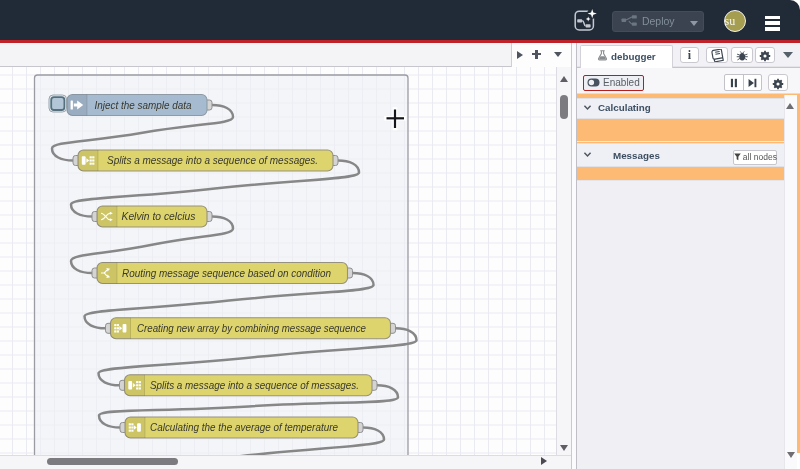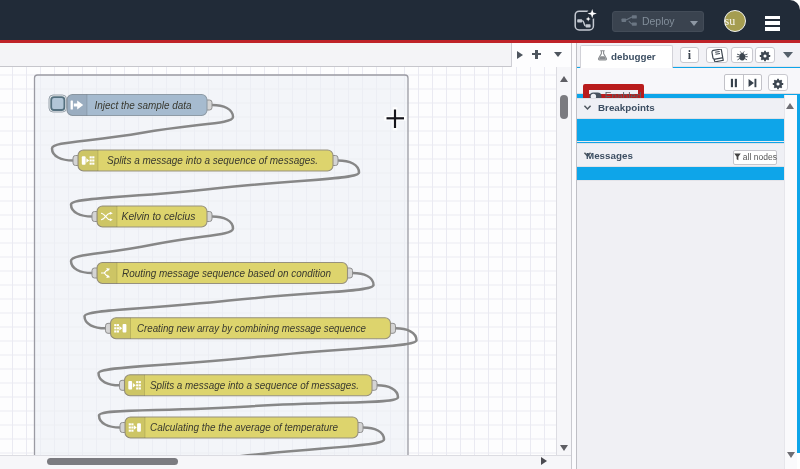--- a/index.html
+++ b/index.html
@@ -183,21 +183,21 @@
 <div class="abs tri-up" style="left:559.5px;top:76px"></div>
 <div class="abs" style="left:559.5px;top:94.5px;width:8px;height:24px;background:#7b7b80;border-radius:4px"></div>
 <div class="abs tri-down" style="left:559.5px;top:444.5px"></div>
 
 <div class="abs" style="left:0;top:455px;width:571px;height:14px;background:#f6f6f9;border-top:1px solid #dcdce2"></div>
 <div class="abs" style="left:47px;top:458px;width:131px;height:7px;background:#7b7b80;border-radius:3.5px"></div>
 <div class="abs tri-right" style="left:541px;top:457px"></div>
 
 <div class="abs" style="left:571px;top:43px;width:6px;height:426px;background:#fbfbfd;border-left:1px solid #c9c9cf;border-right:1px solid #bfbfc5"></div>
 
-<div class="abs" style="left:577px;top:43px;width:223px;height:410px;background:#0ea5e9">
+<div class="abs" style="left:577px;top:43px;width:223px;height:410px;background:#fdba74">
   <div class="abs" style="left:0;top:0;width:223px;height:24px;background:#f2f2f6;border-bottom:1px solid #e4e4e9"></div>
   <div class="abs" style="left:3px;top:2px;width:93px;height:23px;background:#fff;border:1px solid #d2d2d8;border-bottom:none;border-radius:2px 2px 0 0;font-size:9.8px;font-weight:bold;color:#3c4e62;text-align:center;line-height:22px"><svg width="11" height="11" viewBox="0 0 11 11" style="vertical-align:-1px">
 <path d="M3.3 0.8 H7.7 M4.4 0.8 V3.6 L1.6 8.6 A0.9 0.9 0 0 0 2.4 9.9 H8.6 A0.9 0.9 0 0 0 9.4 8.6 L6.6 3.6 V0.8" fill="none" stroke="#8a8d90" stroke-width="1.1"></path>
 <path d="M3.5 6.2 h4 l1.3 2.4 a0.5 0.5 0 0 1 -0.45 0.75 H2.65 a0.5 0.5 0 0 1 -0.45 -0.75 z" fill="#8a8d90"></path>
 </svg> debugger</div>
   <div class="sbtn" style="left:103px;top:3.5px;width:19px;height:16px;font-family:'Liberation Serif',serif;font-weight:bold;font-size:12px;color:#3d4650;line-height:15px">i</div>
   <div class="sbtn" style="left:129px;top:3.5px;width:22px;height:16px;line-height:14px"><svg width="13" height="13" viewBox="0 0 13 13" style="vertical-align:-2px">
 <g transform="rotate(-10 6.5 6.5)">
 <path d="M3.4 0.8 H10.6 a0.7 0.7 0 0 1 0.7 0.7 V9 a0.7 0.7 0 0 1 -0.7 0.7 H3.4 A1.8 1.8 0 0 1 1.6 7.9 V2.6 A1.8 1.8 0 0 1 3.4 0.8 z" fill="none" stroke="#3d4650" stroke-width="1.2"></path>
 <path d="M3.3 9.7 a1.5 1.5 0 0 0 0.1 2.6 H11.3 V9.7" fill="none" stroke="#3d4650" stroke-width="1.2"></path>
@@ -217,21 +217,21 @@
         <rect x="6.8" y="1.0" width="2.4" height="3.0" rx="0.4" transform="rotate(135 8 8)" fill="#3d4650"></rect>
         <rect x="6.8" y="1.0" width="2.4" height="3.0" rx="0.4" transform="rotate(180 8 8)" fill="#3d4650"></rect>
         <rect x="6.8" y="1.0" width="2.4" height="3.0" rx="0.4" transform="rotate(225 8 8)" fill="#3d4650"></rect>
         <rect x="6.8" y="1.0" width="2.4" height="3.0" rx="0.4" transform="rotate(270 8 8)" fill="#3d4650"></rect>
         <rect x="6.8" y="1.0" width="2.4" height="3.0" rx="0.4" transform="rotate(315 8 8)" fill="#3d4650"></rect>
         <circle cx="8" cy="8" r="2.1" fill="#fff"></circle>
       </svg></div>
   <div class="abs" style="left:206px;top:9px;width:0;height:0;border-left:5px solid transparent;border-right:5px solid transparent;border-top:6px solid #55606a"></div>
 
   <div class="abs" style="left:0;top:25px;width:223px;height:26px;background:#f7f7fa;border-bottom:1px solid #dddde2"></div>
-  <div class="abs" style="left:6px;top:41px;width:61px;height:15.5px;background:#edeff4;border:6px solid #b91c1c;border-radius:2px;font-size:10px;color:#596066;line-height:13.5px;text-align:center;white-space:nowrap"><svg width="13" height="9" viewBox="0 0 13 9" style="vertical-align:-1px">
+  <div class="abs" style="left:6px;top:32px;width:61px;height:15.5px;background:#edeff4;border:1px solid #b91c1c;border-radius:2px;font-size:10px;color:#596066;line-height:13.5px;text-align:center;white-space:nowrap"><svg width="13" height="9" viewBox="0 0 13 9" style="vertical-align:-1px">
 <rect x="0.5" y="0.5" width="12" height="8" rx="4" fill="#47525e"></rect>
 <circle cx="4.4" cy="4.5" r="2.7" fill="#eef0f4"></circle>
 </svg> Enabled</div>
   <div class="abs" style="left:147px;top:31px;width:38px;height:17px;background:#fff;border:1px solid #c2c2c8;border-radius:2px"></div>
   <div class="abs" style="left:166px;top:31px;width:1px;height:17px;background:#c2c2c8"></div>
   <div class="abs" style="left:152.5px;top:35px;line-height:0"><svg width="8" height="10" viewBox="0 0 9 11" style="vertical-align:-2px">
         <rect x="1" y="0.8" width="2.4" height="9.4" fill="#38424c"></rect>
         <rect x="5.4" y="0.8" width="2.4" height="9.4" fill="#38424c"></rect>
       </svg></div>
   <div class="abs" style="left:170.5px;top:35px;line-height:0"><svg width="9" height="10" viewBox="0 0 10 11" style="vertical-align:-2px">
@@ -248,27 +248,27 @@
         <rect x="6.8" y="1.0" width="2.4" height="3.0" rx="0.4" transform="rotate(225 8 8)" fill="#3d4650"></rect>
         <rect x="6.8" y="1.0" width="2.4" height="3.0" rx="0.4" transform="rotate(270 8 8)" fill="#3d4650"></rect>
         <rect x="6.8" y="1.0" width="2.4" height="3.0" rx="0.4" transform="rotate(315 8 8)" fill="#3d4650"></rect>
         <circle cx="8" cy="8" r="2.1" fill="#fff"></circle>
       </svg></div>
 
   <div class="abs" style="left:0;top:54.5px;width:207px;height:21.5px;background:#eff0f5;border-top:1px solid #e0e1e6;border-bottom:1px solid #e0e1e6"></div>
   <svg class="abs" style="left:6px;top:61px" width="9" height="7" viewBox="0 0 10 8">
       <path d="M1.5 2 L5 5.6 L8.5 2" fill="none" stroke="#4e565e" stroke-width="1.7"></path>
     </svg>
-  <div class="abs" style="left:21px;top:59px;font-size:9.8px;font-weight:bold;color:#3c4e62">Breakpoints</div>
+  <div class="abs" style="left:21px;top:59px;font-size:9.8px;font-weight:bold;color:#3c4e62">Calculating</div>
 
   <div class="abs" style="left:0;top:100px;width:207px;height:23.5px;background:#eff0f5;border-top:1px solid #e0e1e6;border-bottom:1px solid #e0e1e6"></div>
   <svg class="abs" style="left:6px;top:108px" width="9" height="7" viewBox="0 0 10 8">
       <path d="M1.5 2 L5 5.6 L8.5 2" fill="none" stroke="#4e565e" stroke-width="1.7"></path>
     </svg>
-  <div class="abs" style="left:9px;top:107px;font-size:9.8px;font-weight:bold;color:#3c4e62">Messages</div>
+  <div class="abs" style="left:36px;top:107px;font-size:9.8px;font-weight:bold;color:#3c4e62">Messages</div>
   <div class="abs" style="left:155.5px;top:106.5px;width:44px;height:15px;background:#fff;border:1px solid #c6c6cc;border-radius:2px;font-size:8.5px;color:#555;text-align:center;line-height:13px;white-space:nowrap"><svg width="7" height="8" viewBox="0 0 9 10" style="vertical-align:-1px">
 <path d="M0.3 0.5 H8.7 L5.6 4.6 V9.2 L3.4 7.8 V4.6 z" fill="#444"></path>
 </svg> all nodes</div>
 
   <div class="abs" style="left:0;top:137px;width:207px;height:289px;background:#f0f0f4;border-top:1px solid #e4e4e9"></div>
   <div class="abs" style="left:0;top:97.5px;width:207px;height:1px;background:#ececf1"></div>
   <div class="abs" style="left:207px;top:52px;width:13px;height:374px;background:#fafafc;border-left:1px solid #e6e6eb"></div>
   <div class="abs tri-up" style="left:208.5px;top:60px;border-bottom-color:#6e6e74"></div>
   <div class="abs tri-down" style="left:209.5px;top:409px;border-top-color:#6e6e74"></div>
 </div>

